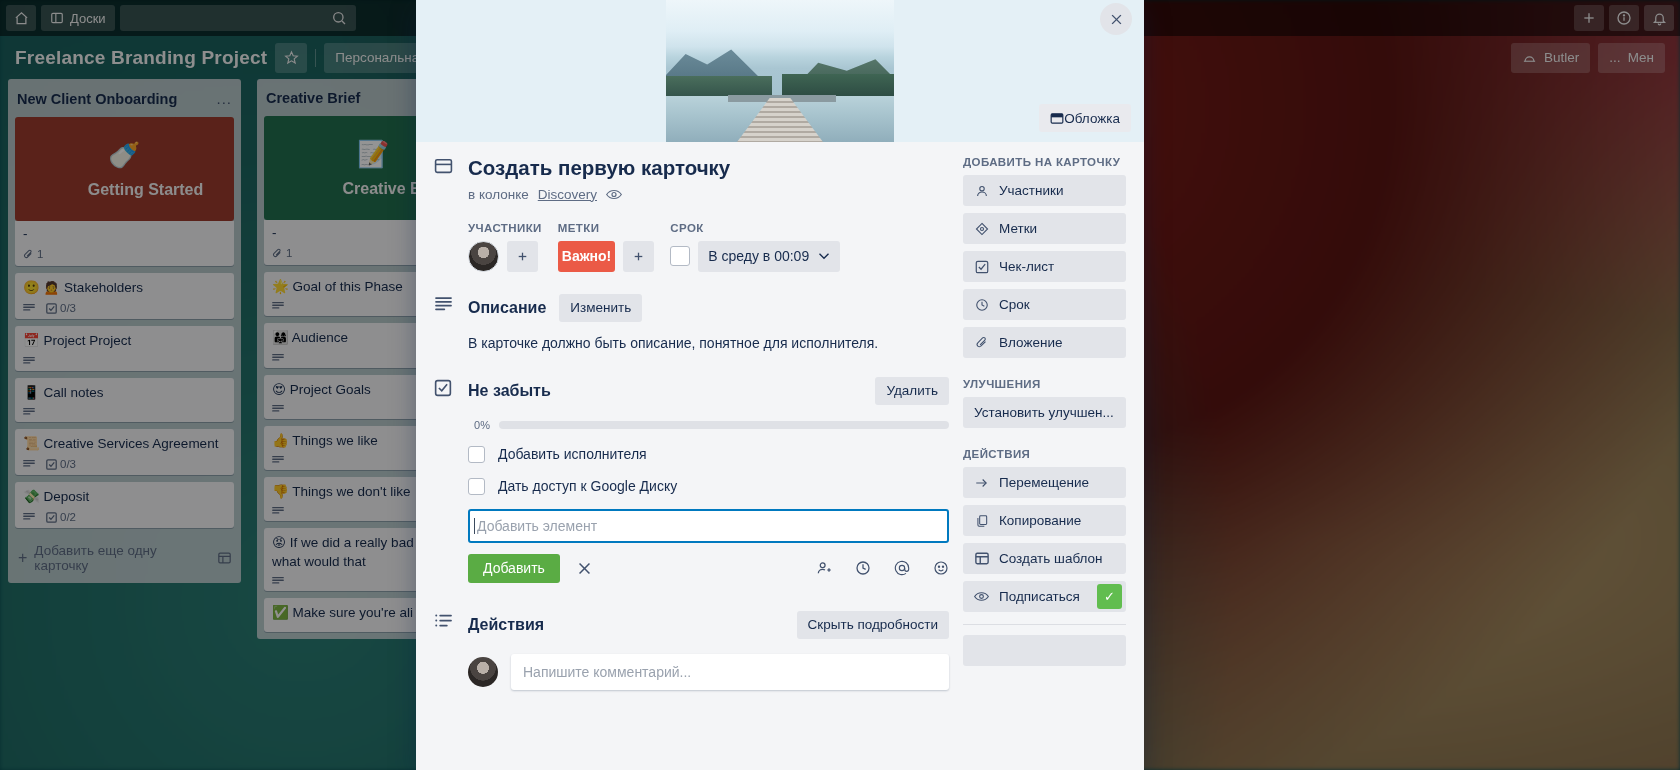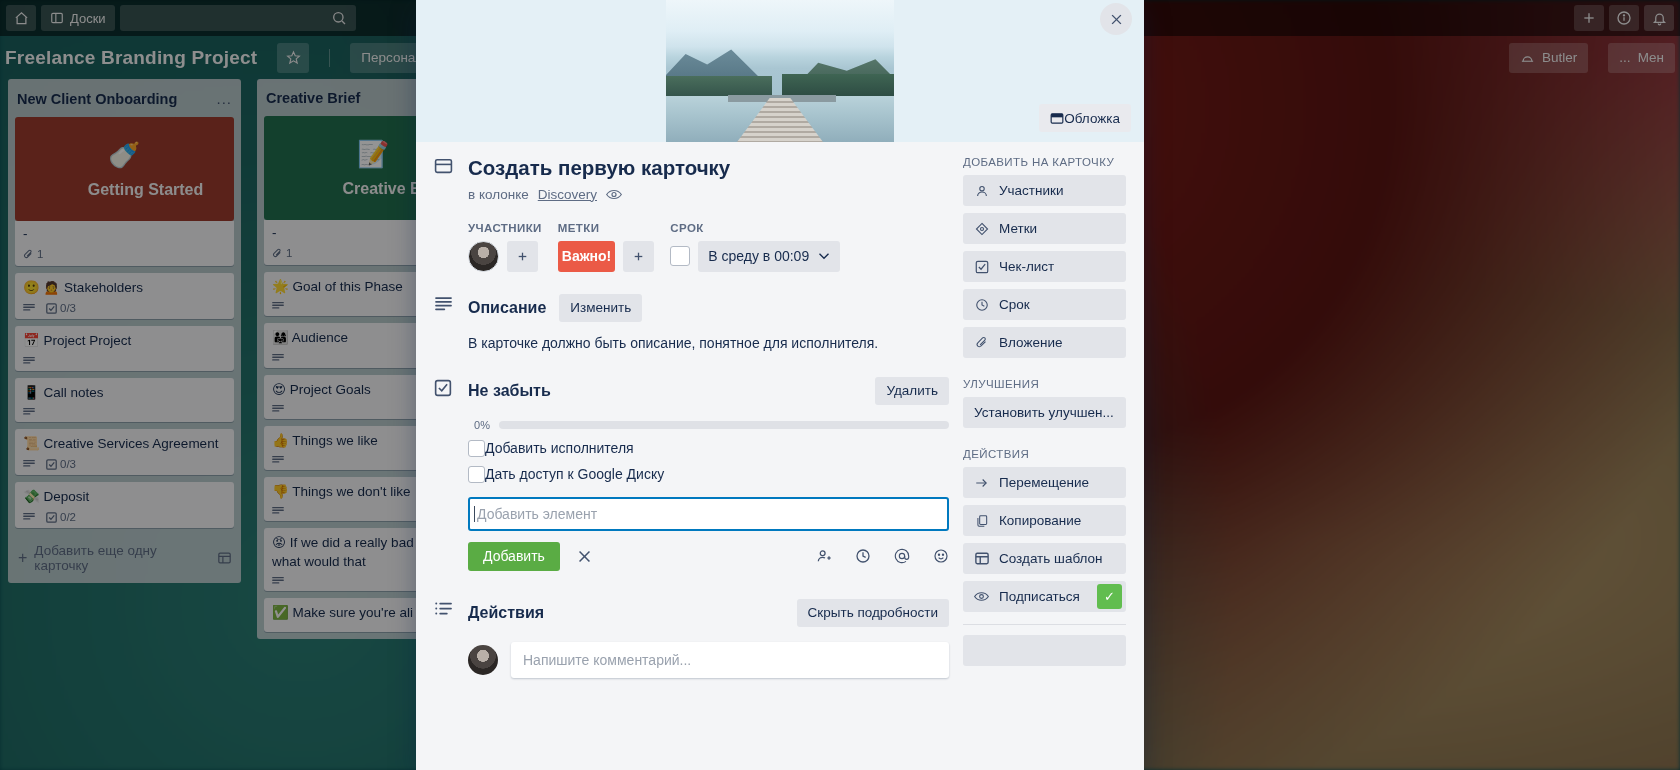--- a/index.html
+++ b/index.html
@@ -39,21 +39,21 @@
     flex: 0 0 236px; height: 26px; border-radius: 3px;
     background: rgba(255,255,255,0.18);
     display: flex; align-items: center; justify-content: flex-end;
     padding: 0 9px; color: #e8e8e8;
   }
   .tb-spacer { flex: 1; }
   .tb-bell { background: rgba(255,255,255,0.22); }
 
   .boardbar {
     position: absolute; top: 36px; left: 0; right: 0; height: 43px;
-    display: flex; align-items: center; padding: 0 5px; gap: 20px;
+    display: flex; align-items: center; padding: 0 15px; gap: 8px;
   }
   .board-title {
     font-size: 19px; font-weight: bold; color: #f4f4f4; letter-spacing: .2px;
   }
   .bb-btn {
     height: 30px; border-radius: 3px; background: rgba(255,255,255,0.2);
     display: flex; align-items: center; gap: 7px; padding: 0 11px;
     color: #f1f1f1; font-size: 13.5px; white-space: nowrap;
   }
   .bb-sep { width: 1px; height: 18px; background: rgba(255,255,255,0.3); }
@@ -206,21 +206,21 @@
     display: inline-flex; align-items: center; padding: 0 11px;
     font-size: 13.5px; color: #172b4d; white-space: nowrap;
   }
   .desc-text { margin-top: 13px; font-size: 14px; color: #172b4d; }
 
   .chk-headrow { display: flex; align-items: center; }
   .chk-headrow .sec-head { flex: 1; }
   .progress-row { display: flex; align-items: center; gap: 9px; margin-top: 14px; }
   .pct { font-size: 11px; color: #5e6c84; width: 22px; text-align: right; }
   .pbar { flex: 1; height: 8px; border-radius: 4px; background: #dfe1e6; }
-  .chk-item { display: flex; align-items: center; margin-top: 9px; }
+  .chk-item { display: flex; align-items: center; gap: 13px; margin-top: 15px; }
   .chk-box { width: 17px; height: 17px; border: 1.6px solid #b3bac5; border-radius: 3px; background: #fff; flex: 0 0 17px; }
   .chk-text { font-size: 14px; color: #172b4d; }
 
   .newitem {
     margin-top: 14px; height: 34px; border: 2px solid #0079bf; border-radius: 3px;
     background: #fff; display: flex; align-items: center; padding: 0 4px;
   }
   .newitem .caret { width: 1px; height: 16px; background: #3b4a5e; margin-right: 2px; }
   .newitem .ph { font-size: 14px; color: #9aa2ae; }
   .newitem-actions { margin-top: 11px; display: flex; align-items: center; gap: 16px; }
@@ -238,21 +238,21 @@
   }
   .comment-box {
     flex: 1; height: 36px; background: #fff; border-radius: 3px;
     box-shadow: 0 1px 2px rgba(9,30,66,0.22);
     display: flex; align-items: center; padding: 0 12px;
     font-size: 14px; color: #9aa2ae;
   }
 
   
   .side-label {
-    font-size: 11.5px; font-weight: normal; color: #5e6c84;
+    font-size: 11.5px; font-weight: bold; color: #5e6c84;
     letter-spacing: .4px; margin: 0 0 7px 0;
   }
   .side-label.sp { margin-top: 20px; }
   .side-btn {
     height: 31px; background: #e2e4e9; border-radius: 3px;
     display: flex; align-items: center; gap: 10px; padding: 0 11px;
     font-size: 13.5px; color: #172b4d; margin-bottom: 7px;
     position: relative; overflow: hidden; white-space: nowrap;
   }
   .side-btn .si { color: #42526e; display: flex; width: 15px; justify-content: center; }

